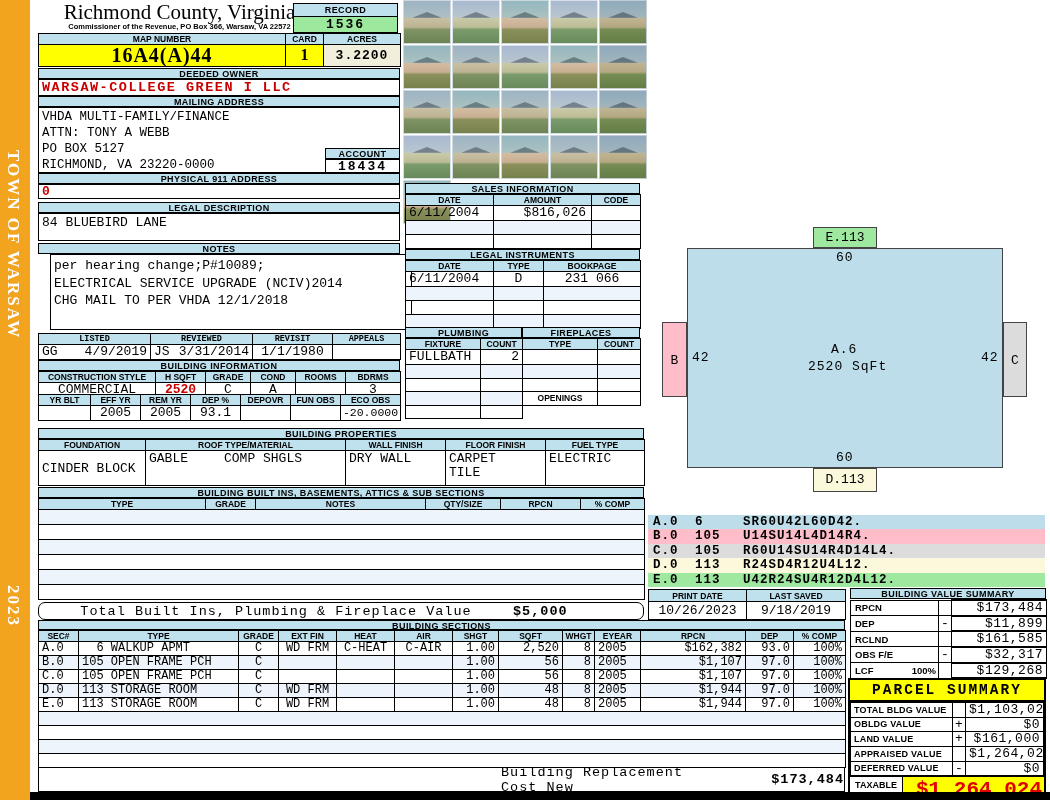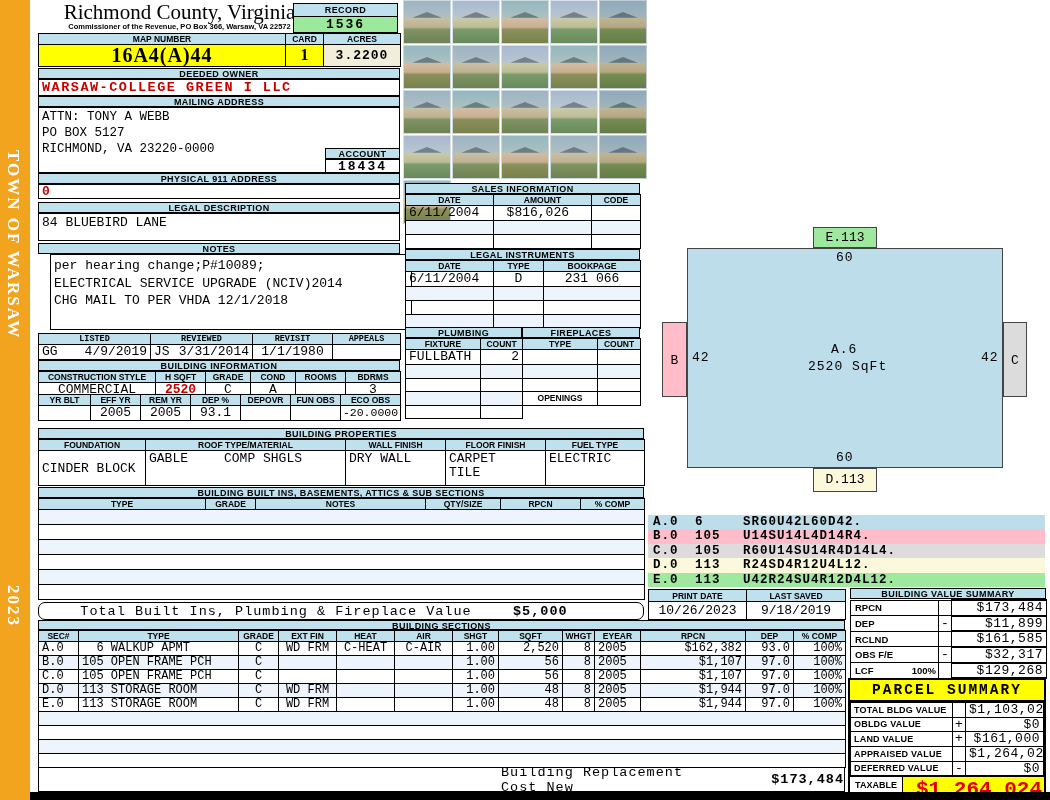--- a/index.html
+++ b/index.html
@@ -181,20 +181,21 @@
       <td class="acres-val">3.2200</td>
     </tr>
   </tbody>
     </table>
 
   <div class="abs bar" style="left:38px;top:68px;width:362px;height:11px">DEEDED OWNER</div>
   <div class="abs boxed owner-box">WARSAW-COLLEGE GREEN I LLC</div>
 
   <div class="abs bar" style="left:38px;top:96px;width:362px;height:11px">MAILING ADDRESS</div>
   <div class="abs boxed mail-box">
+    <div>VHDA MULTI-FAMILY/FINANCE</div>
     <div>ATTN: TONY A WEBB</div>
     <div>PO BOX 5127</div>
     <div>RICHMOND, VA 23220-0000</div>
   </div>
   <div class="abs bar account-hdr">ACCOUNT</div>
   <div class="abs account-val">18434</div>
 
   <div class="abs bar" style="left:38px;top:173px;width:362px;height:11px">PHYSICAL 911 ADDRESS</div>
   <div class="abs boxed phys-box">0</div>
 
@@ -379,21 +380,21 @@
         <col style="width:49px">
       </colgroup>
     <tbody>
         <tr>
       <th>DATE</th>
       <th>AMOUNT</th>
       <th>CODE</th>
     </tr>
     <tr>
       <td>6/11/2004</td>
-      <td class="rgt" style="padding-right:22px">$816,026</td>
+      <td class="rgt" style="padding-right:5px">$816,026</td>
       <td></td>
     </tr>
     <tr class="pale">
           <td></td>
           <td></td>
           <td></td>
         </tr>
     <tr>
           <td></td>
           <td></td>

